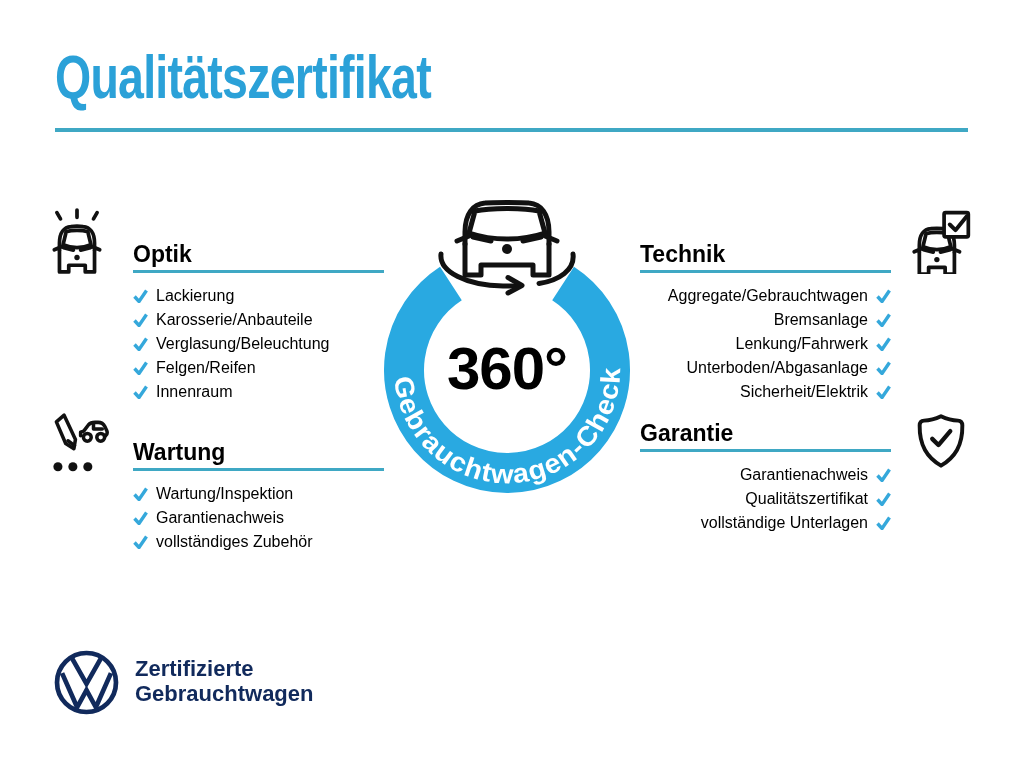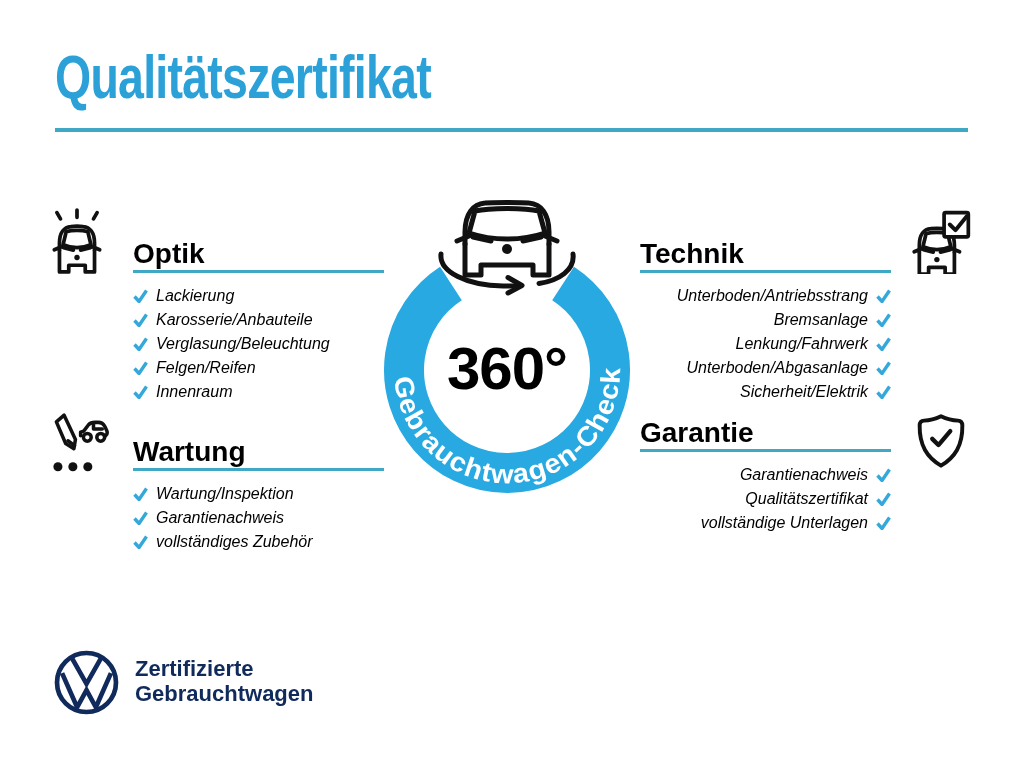--- a/index.html
+++ b/index.html
@@ -17,25 +17,25 @@
   .icon-optik{left:44px;top:208px;}
   .icon-technik{left:908px;top:208px;}
   .icon-wartung{left:44px;top:410px;}
   .icon-garantie{left:908px;top:410px;}
 
   .sec{position:absolute;width:251px;}
   .sec-optik{left:133px;top:241px;}
   .sec-technik{left:640px;top:241px;}
   .sec-wartung{left:133px;top:439px;}
   .sec-garantie{left:640px;top:420px;}
-  .sec h2{margin:0;font-size:28px;line-height:26px;font-weight:bold;color:#000;}
+  .sec h2{margin:0;font-size:23px;line-height:26px;font-weight:bold;color:#000;}
   .sec.right h2{text-align:left;}
   .sec .rule{margin-top:3px;height:3px;background:#3FA8C4;}
   .sec ul{list-style:none;margin:11px 0 0;padding:0;}
-  .sec li{height:24px;display:flex;align-items:center;gap:8px;font-size:16px;color:#000;white-space:nowrap;font-style:italic;}
+  .sec li{height:24px;display:flex;align-items:center;gap:8px;font-size:16px;color:#000;white-space:nowrap;}
   .sec.right li{flex-direction:row-reverse;}
   .chk{flex:0 0 auto;width:15px;height:14px;}
 
   .center-wrap{position:absolute;left:375px;top:192px;width:264px;height:310px;}
   .center-wrap svg{width:100%;height:100%;display:block;}
 
   .footer-logo{position:absolute;left:53px;top:649px;width:67px;height:67px;}
   .footer-logo svg{width:100%;height:100%;display:block;}
   .footer-text{position:absolute;left:135px;top:656px;font-size:22px;line-height:25px;
                font-weight:bold;color:#112A5C;}
@@ -112,21 +112,21 @@
     </svg>
   </div>
   <section class="sec right sec-technik">
     <h2>Technik</h2>
     <div class="rule"></div>
     <ul>
       <li>
           <svg class="chk" viewBox="0 0 15 14">
             <polyline points="1.5,7.5 6,12.5 13.5,1.5" fill="none" stroke="#35A8DB" stroke-width="3.4"></polyline>
           </svg>
-          <span>Unterboden/Antriebsstrang</span>
+          <span>Aggregate/Gebrauchtwagen</span>
         </li>
       <li>
           <svg class="chk" viewBox="0 0 15 14">
             <polyline points="1.5,7.5 6,12.5 13.5,1.5" fill="none" stroke="#35A8DB" stroke-width="3.4"></polyline>
           </svg>
           <span>Bremsanlage</span>
         </li>
       <li>
           <svg class="chk" viewBox="0 0 15 14">
             <polyline points="1.5,7.5 6,12.5 13.5,1.5" fill="none" stroke="#35A8DB" stroke-width="3.4"></polyline>

